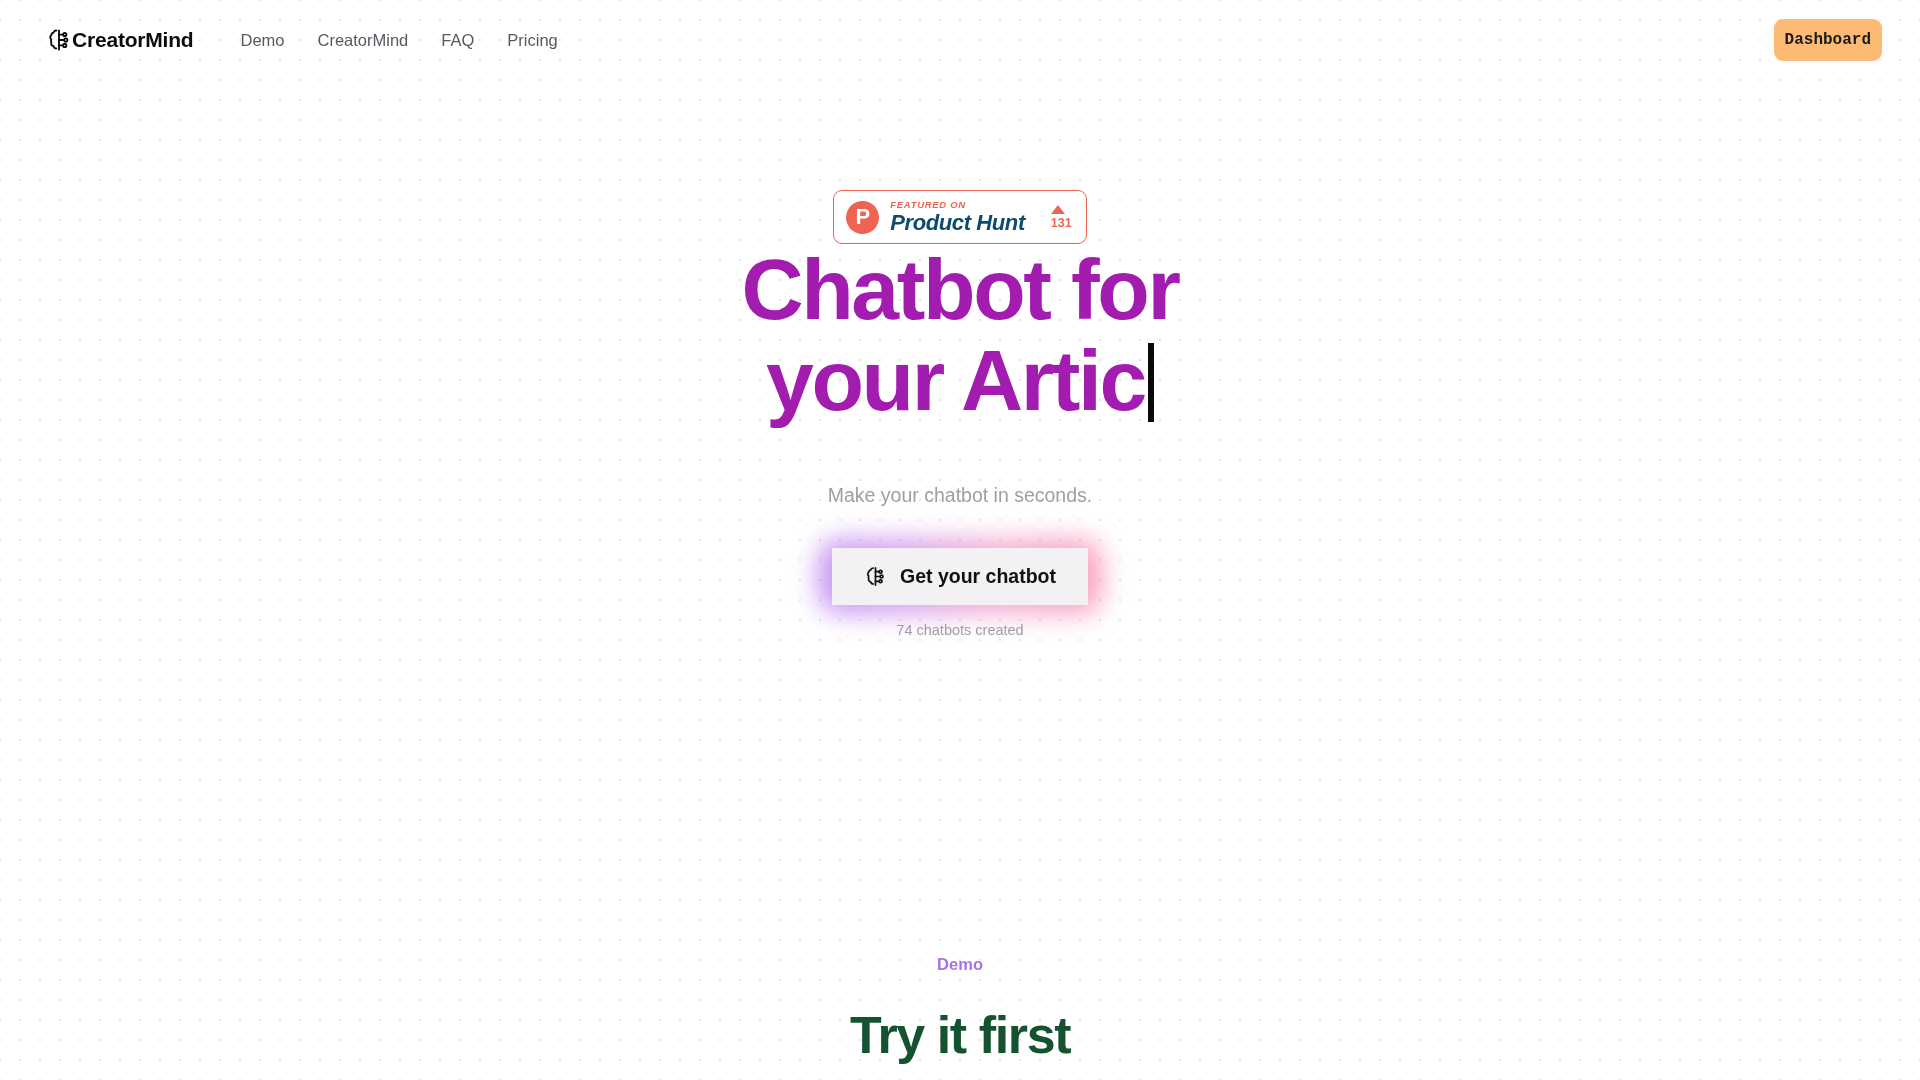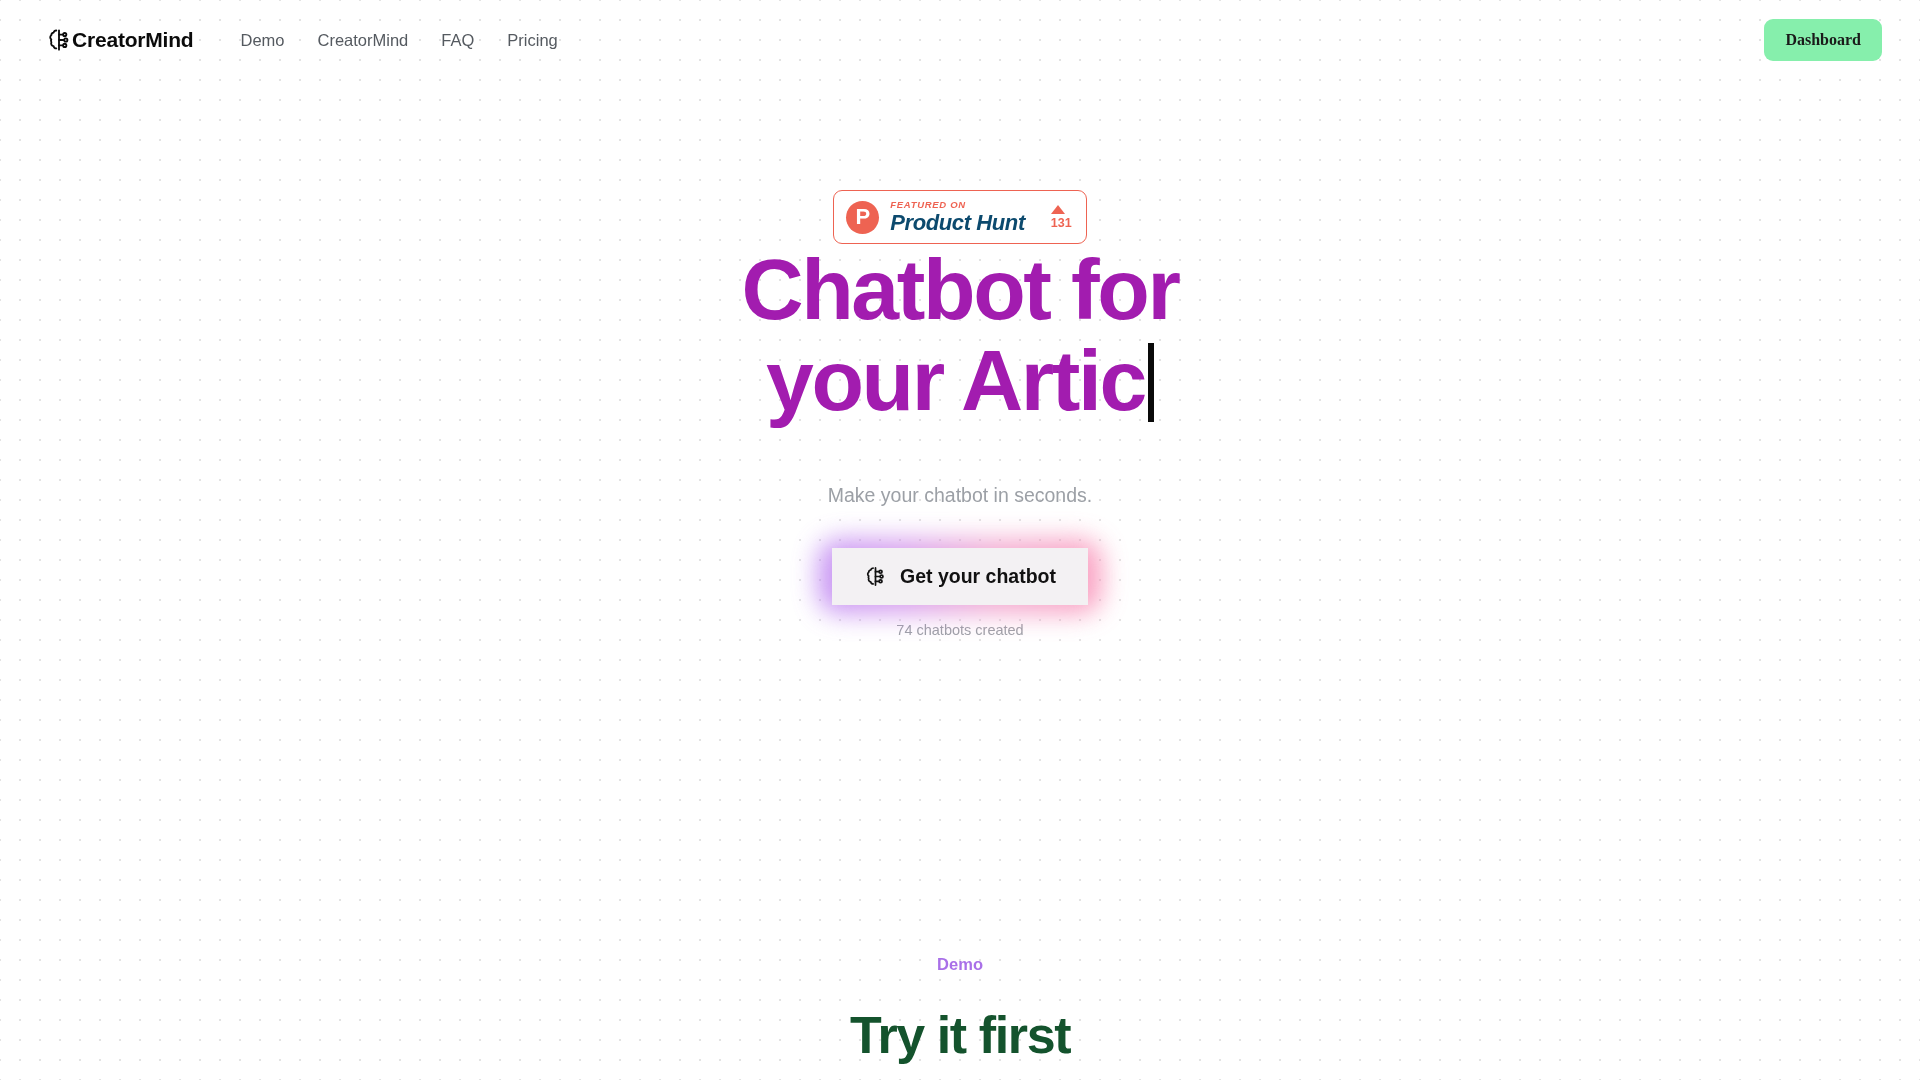--- a/index.html
+++ b/index.html
@@ -62,28 +62,28 @@
     font-size: 16.5px;
     color: #555a60;
     text-decoration: none;
     white-space: nowrap;
     cursor: pointer;
   }
 
   .nav-spacer { flex: 1 1 auto; }
 
   .dashboard-btn {
-    background: #86efac;
+    background: #fdba74;
     border: none;
     border-radius: 9px;
-    font-family: Liberation Serif, serif;
+    font-family: Liberation Mono, monospace;
     font-size: 16px;
     font-weight: bold;
     color: #1a1a1a;
-    padding: 12px 21px;
+    padding: 12px 11px;
     cursor: pointer;
     white-space: nowrap;
   }
 
   
   .hero {
     position: absolute;
     top: 190px;
     left: 0;
     width: 1920px;

